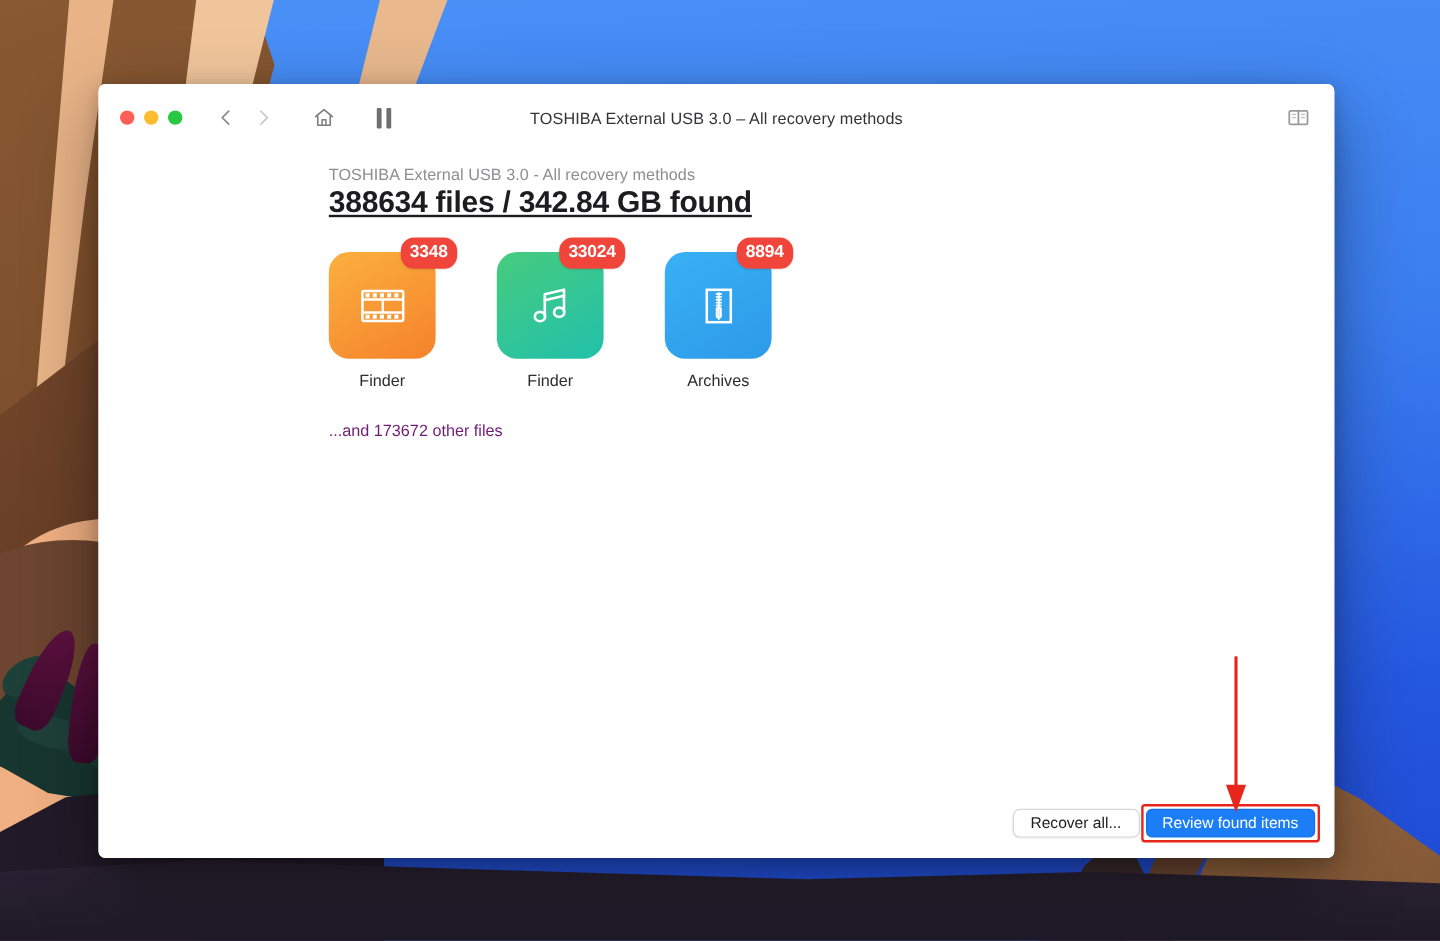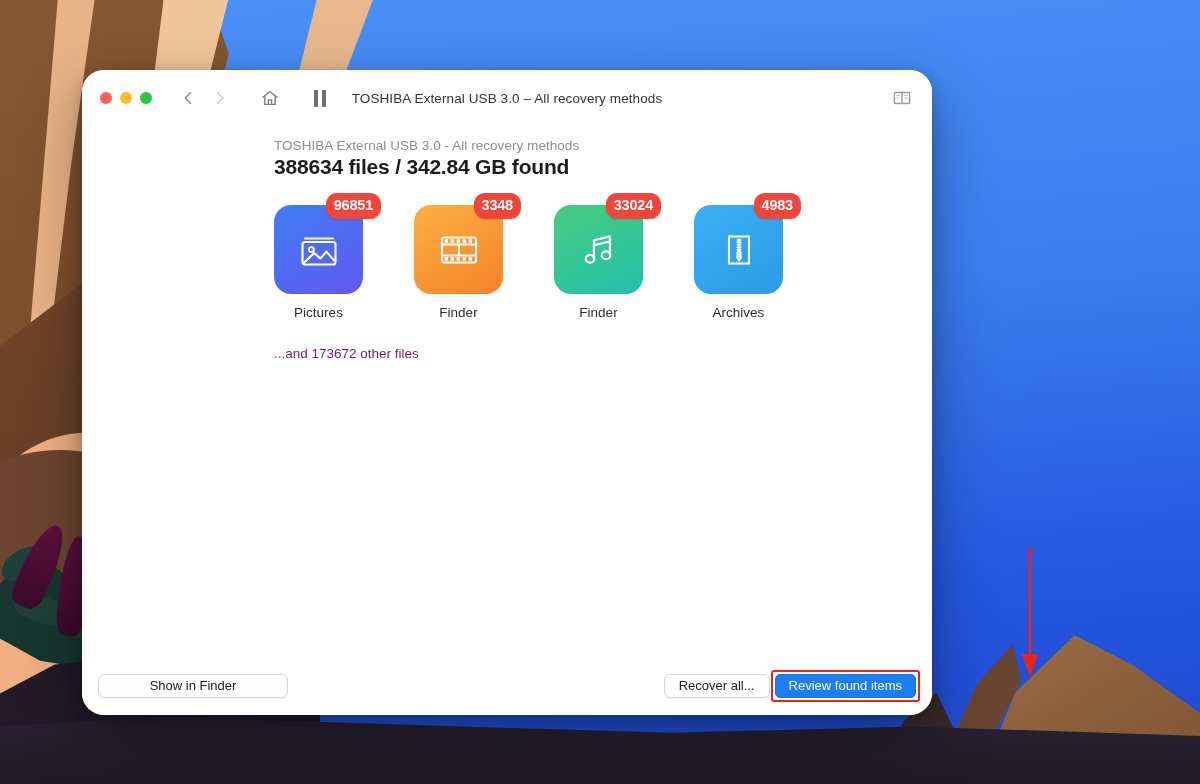--- a/index.html
+++ b/index.html
@@ -130,24 +130,24 @@
     width: 120px; height: 80px;
     background: #0f5a53;
     clip-path: polygon(0% 100%, 18% 40%, 36% 62%, 48% 28%, 62% 70%, 80% 46%, 100% 100%);
   }
 
   
   #app-window {
     position: absolute;
     left: 82px;
     top: 70px;
-    width: 850px;
+    width: 1030px;
     height: 645px;
     background: #ffffff;
-    border-radius: 22px;
+    border-radius: 6px;
     box-shadow: 0 22px 60px rgba(0,0,0,0.36), 0 4px 14px rgba(0,0,0,0.20);
     overflow: hidden;
     display: flex;
     flex-direction: column;
   }
 
   
   .titlebar {
     height: 56px;
     flex: 0 0 56px;
@@ -211,25 +211,26 @@
   .content-inner {
     padding: 12px 0 0 192px;
   }
   .subtitle {
     font-size: 13.5px;
     color: #8d8d92;
     margin: 0 0 2px 0;
     letter-spacing: 0.05px;
   }
   .headline {
-    font-size: 21px;
+    font-size: 25px;
     font-weight: bold;
     color: #1d1d1f;
     margin: 0;
     letter-spacing: -0.2px;
+    text-decoration: underline;
   }
 
   
   .categories {
     display: flex;
     margin-top: 26px;
     gap: 51px;
   }
   .cat {
     width: 89px;
@@ -453,32 +454,20 @@
   </div>
 
   <div class="window-body">
     <div class="content-inner">
 
       <div class="subtitle">TOSHIBA External USB 3.0 - All recovery methods</div>
       <div class="headline">388634 files / 342.84 GB found</div>
 
       <div class="categories">
 
-        <div class="cat">
-          <div class="cat-tile" style="background:linear-gradient(150deg,#3f7df6 0%,#6159ef 100%);">
-            <svg width="46" height="40" viewBox="0 0 46 40">
-              <path d="M9 8.6 H37" stroke="#ffffff" stroke-width="2" stroke-linecap="round" opacity="0.92"></path>
-              <rect x="6.5" y="12" width="33" height="22.5" rx="2.6" fill="none" stroke="#ffffff" stroke-width="2.1"></rect>
-              <circle cx="15.4" cy="19.6" r="2.5" fill="none" stroke="#ffffff" stroke-width="1.9"></circle>
-              <path d="M8.2 32.6 L18.2 23 L24.4 28.6 L30.4 21.6 L38 30.4" fill="none" stroke="#ffffff" stroke-width="2.1" stroke-linejoin="round" stroke-linecap="round"></path>
-            </svg>
-          </div>
-          <div class="cat-badge">96851</div>
-          <div class="cat-label">Pictures</div>
-        </div>
 
         <div class="cat">
           <div class="cat-tile" style="background:linear-gradient(150deg,#fbb040 0%,#f5822a 100%);">
             <svg width="44" height="38" viewBox="0 0 44 38">
               <rect x="5" y="6.5" width="34" height="25" rx="1.4" fill="none" stroke="#ffffff" stroke-width="2.1"></rect>
               <line x1="5" y1="13.6" x2="39" y2="13.6" stroke="#ffffff" stroke-width="2"></line>
               <line x1="5" y1="24.4" x2="39" y2="24.4" stroke="#ffffff" stroke-width="2"></line>
               <line x1="22" y1="13.6" x2="22" y2="24.4" stroke="#ffffff" stroke-width="2"></line>
               <g fill="#ffffff">
                 <rect x="7.6" y="8.4" width="3.4" height="3.4"></rect>
@@ -520,32 +509,31 @@
               <g stroke="#ffffff" stroke-width="1.6" stroke-linecap="round">
                 <line x1="18.2" y1="11" x2="21.8" y2="11"></line>
                 <line x1="18.2" y1="13.4" x2="21.8" y2="13.4"></line>
                 <line x1="18.2" y1="15.8" x2="21.8" y2="15.8"></line>
                 <line x1="18.2" y1="18.2" x2="21.8" y2="18.2"></line>
                 <line x1="18.2" y1="20.6" x2="21.8" y2="20.6"></line>
               </g>
               <rect x="18.3" y="22.2" width="3.4" height="8.4" rx="1.5" fill="none" stroke="#ffffff" stroke-width="1.7"></rect>
             </svg>
           </div>
-          <div class="cat-badge">4983</div>
+          <div class="cat-badge">8894</div>
           <div class="cat-label">Archives</div>
         </div>
 
       </div>
 
       <div class="other-files">...and 173672 other files</div>
     </div>
   </div>
 
   <div class="bottombar">
-    <button class="mac-btn" id="show-in-finder-btn">Show in Finder</button>
 
 
     <div class="bottom-right">
       <button class="mac-btn">Recover all...</button>
       <span class="primary-wrap">
         <button class="primary-btn">Review found items</button>
       </span>
     </div>
   </div>
 </div>

